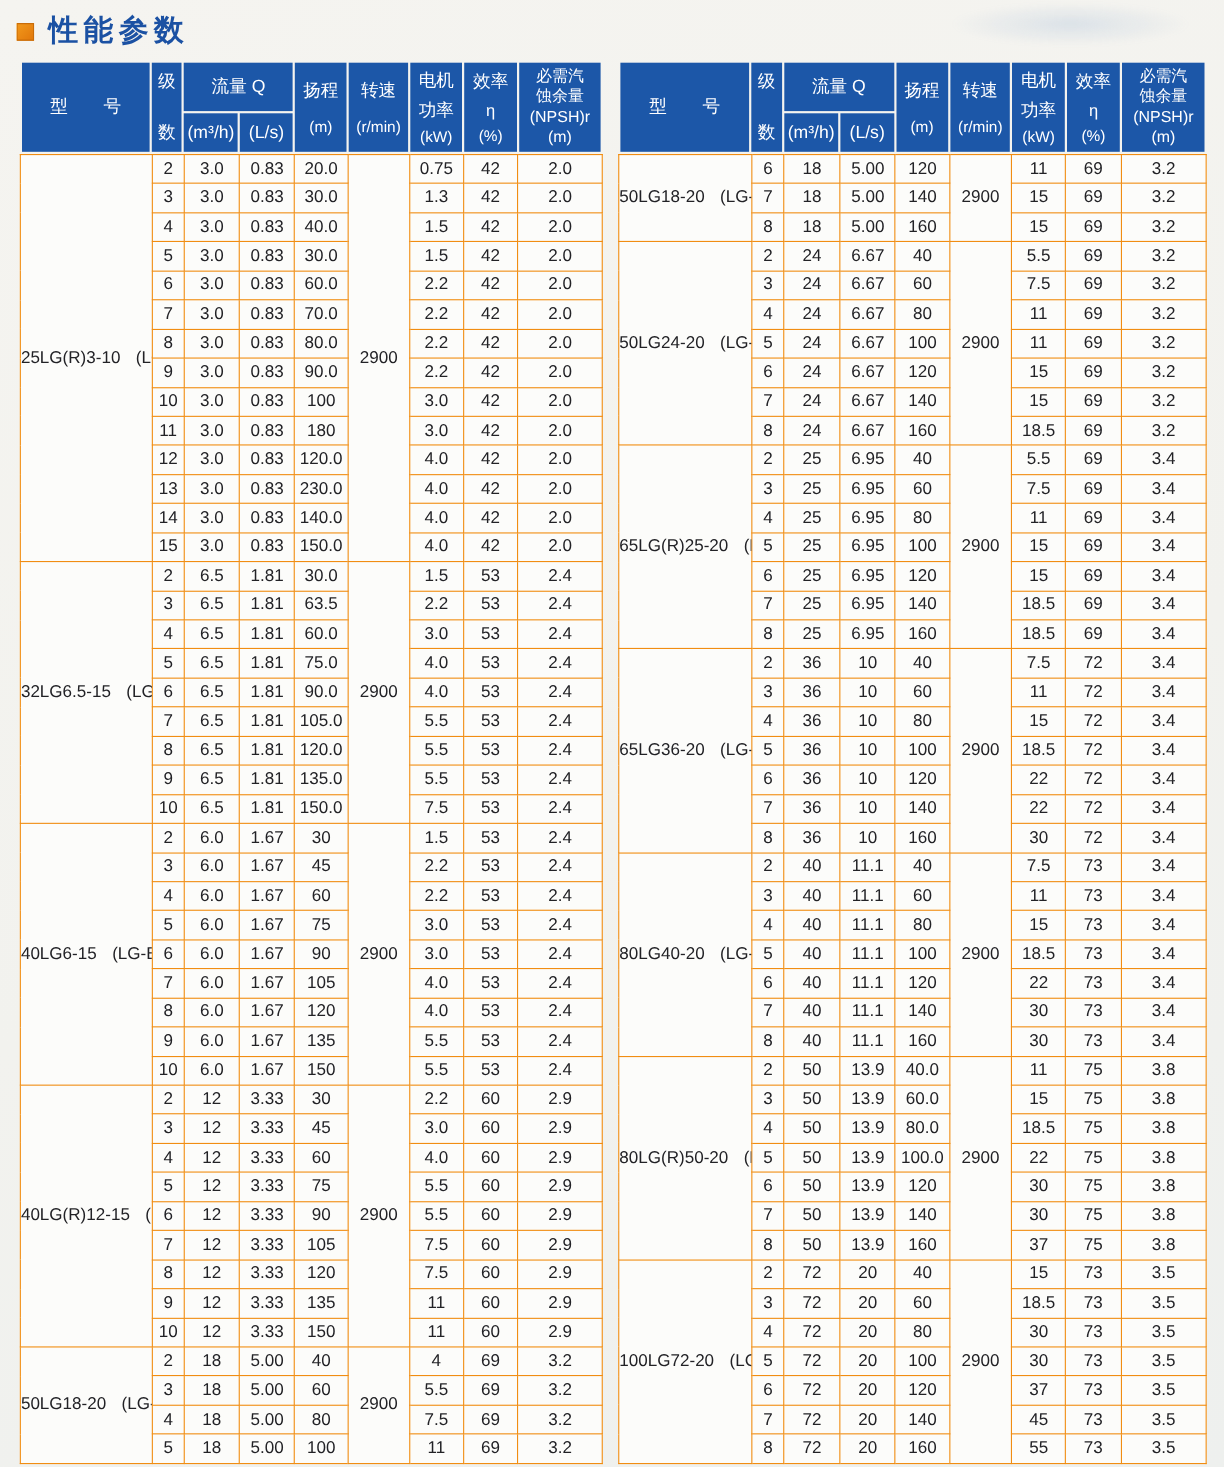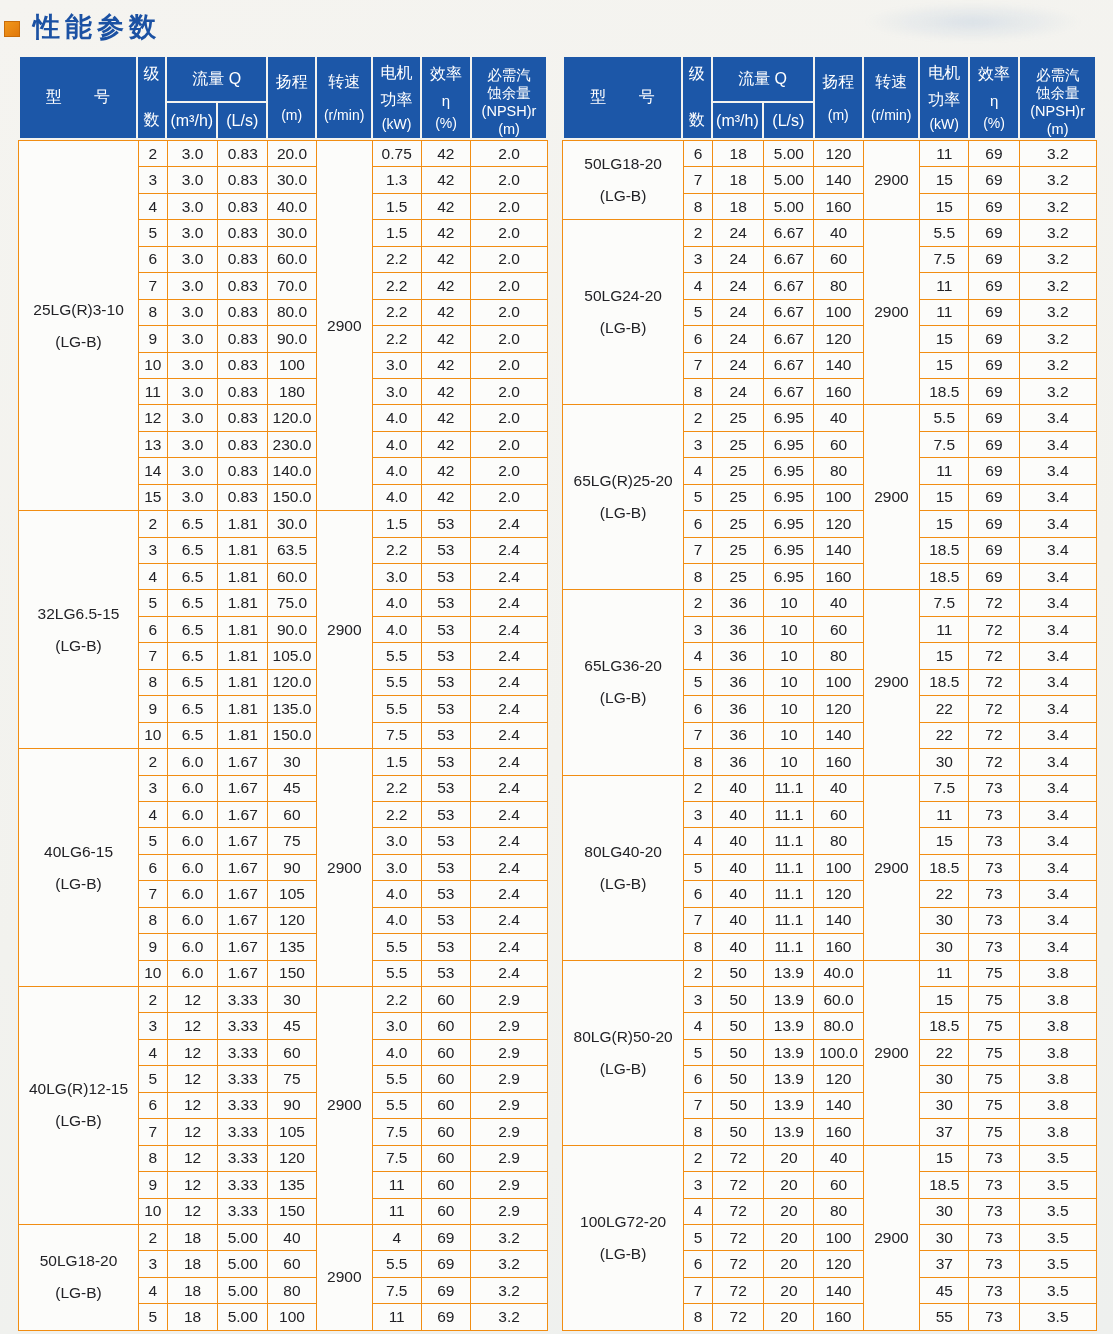--- a/index.html
+++ b/index.html
@@ -12,21 +12,21 @@
   .page {
     position:relative; width:1113px; height:1334px; overflow:hidden;
     background:linear-gradient(160deg,#f5f4f0 0%, #f2f2ee 55%, #eef0ee 100%);
   }
   .artifact {
     position:absolute; right:30px; top:2px; width:220px; height:40px;
     background:radial-gradient(ellipse at center, rgba(110,150,200,.18), rgba(110,150,200,0) 70%);
     filter:blur(2px);
   }
   
-  .titlebar { position:absolute; left:4px; top:9px; display:flex; align-items:center; gap:13px;text-align:right; }
+  .titlebar { position:absolute; left:15px; top:9px; display:flex; align-items:center; gap:13px;text-align:right; }
   .bullet {
     width:16px; height:16px; margin-top:3px;
     background:linear-gradient(135deg,#f29a1c,#e0760a);
     box-shadow:inset 0 0 0 1px #c96c08;
   }
   h1.title {
     margin:0; font-size:27px; font-weight:bold; color:#1b51a3; letter-spacing:5px;
   }
   
   .tables { position:absolute; top:55px; left:18px; display:flex; gap:14px; align-items:flex-start; }
@@ -40,39 +40,39 @@
   table.hdr th {
     background:#1c57a8; color:#ffffff; font-weight:normal;
     padding:0; text-align:center; vertical-align:middle;
     font-size:16px;
   }
   tr.r1 { height:44px; }
   tr.r2 { height:35px; }
   .unit { font-size:14px; }
   .stack { display:flex; flex-direction:column; justify-content:space-evenly; align-items:center; height:81px; }
   .stack.between { justify-content:space-between; padding:7px 0; box-sizing:border-box; }
-  .stack.tight { justify-content:flex-end; line-height:1.25; font-size:14.5px; }
+  .stack.tight { justify-content:center; line-height:1.25; font-size:14.5px; }
   .stack.tight span { display:block; }
   .model-txt { word-spacing:28px; }
   .eta { font-size:15px; }
 
   
   table.tbody {
     width:100%; border-collapse:collapse; table-layout:fixed;
     background:#fcfcfa;
   }
   table.tbody td {
     border:1px solid #f18d12;
     text-align:center; vertical-align:middle;
     font-size:15.5px; color:#222226; padding:0;
     white-space:nowrap; overflow:hidden;
   }
   table.tbody tr { height:26.45px; }
   td.c-model { font-size:15px; }
-  .mstack { display:flex; flex-direction:column; gap:14px; align-items:center; }
+  .mstack { display:flex; flex-direction:row; gap:14px; align-items:center; }
   td.c-speed { font-size:15.5px; }
 
   
   col.w-model { width:22.7%; }
   col.w-stg   { width:5.4%; }
   col.w-m3h   { width:9.6%; }
   col.w-ls    { width:9.4%; }
   col.w-head  { width:9.2%; }
   col.w-spd   { width:10.6%; }
   col.w-kw    { width:9.2%; }

